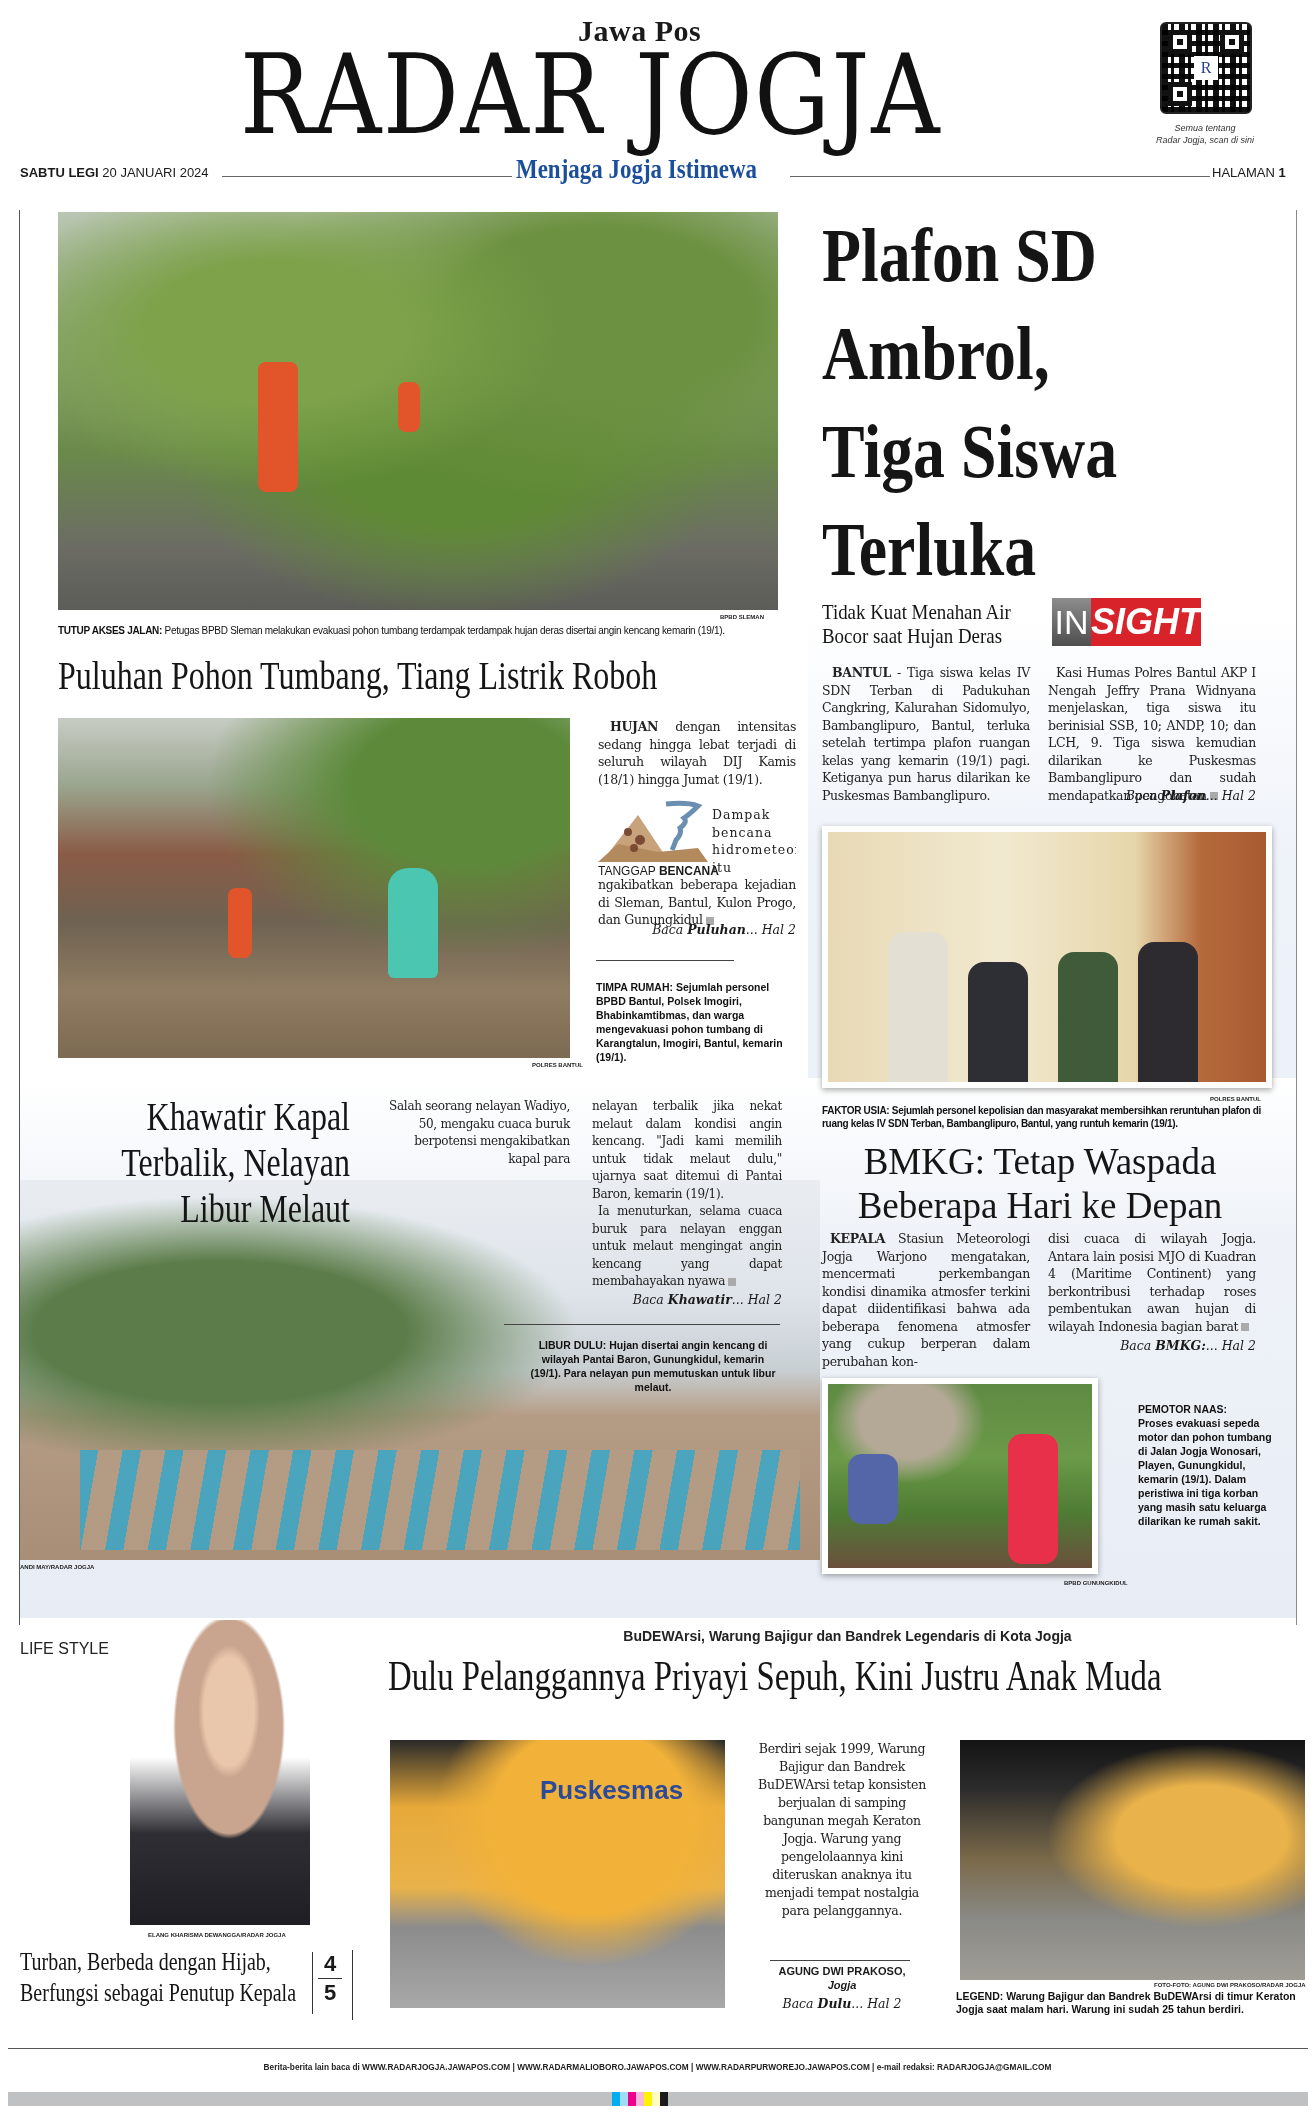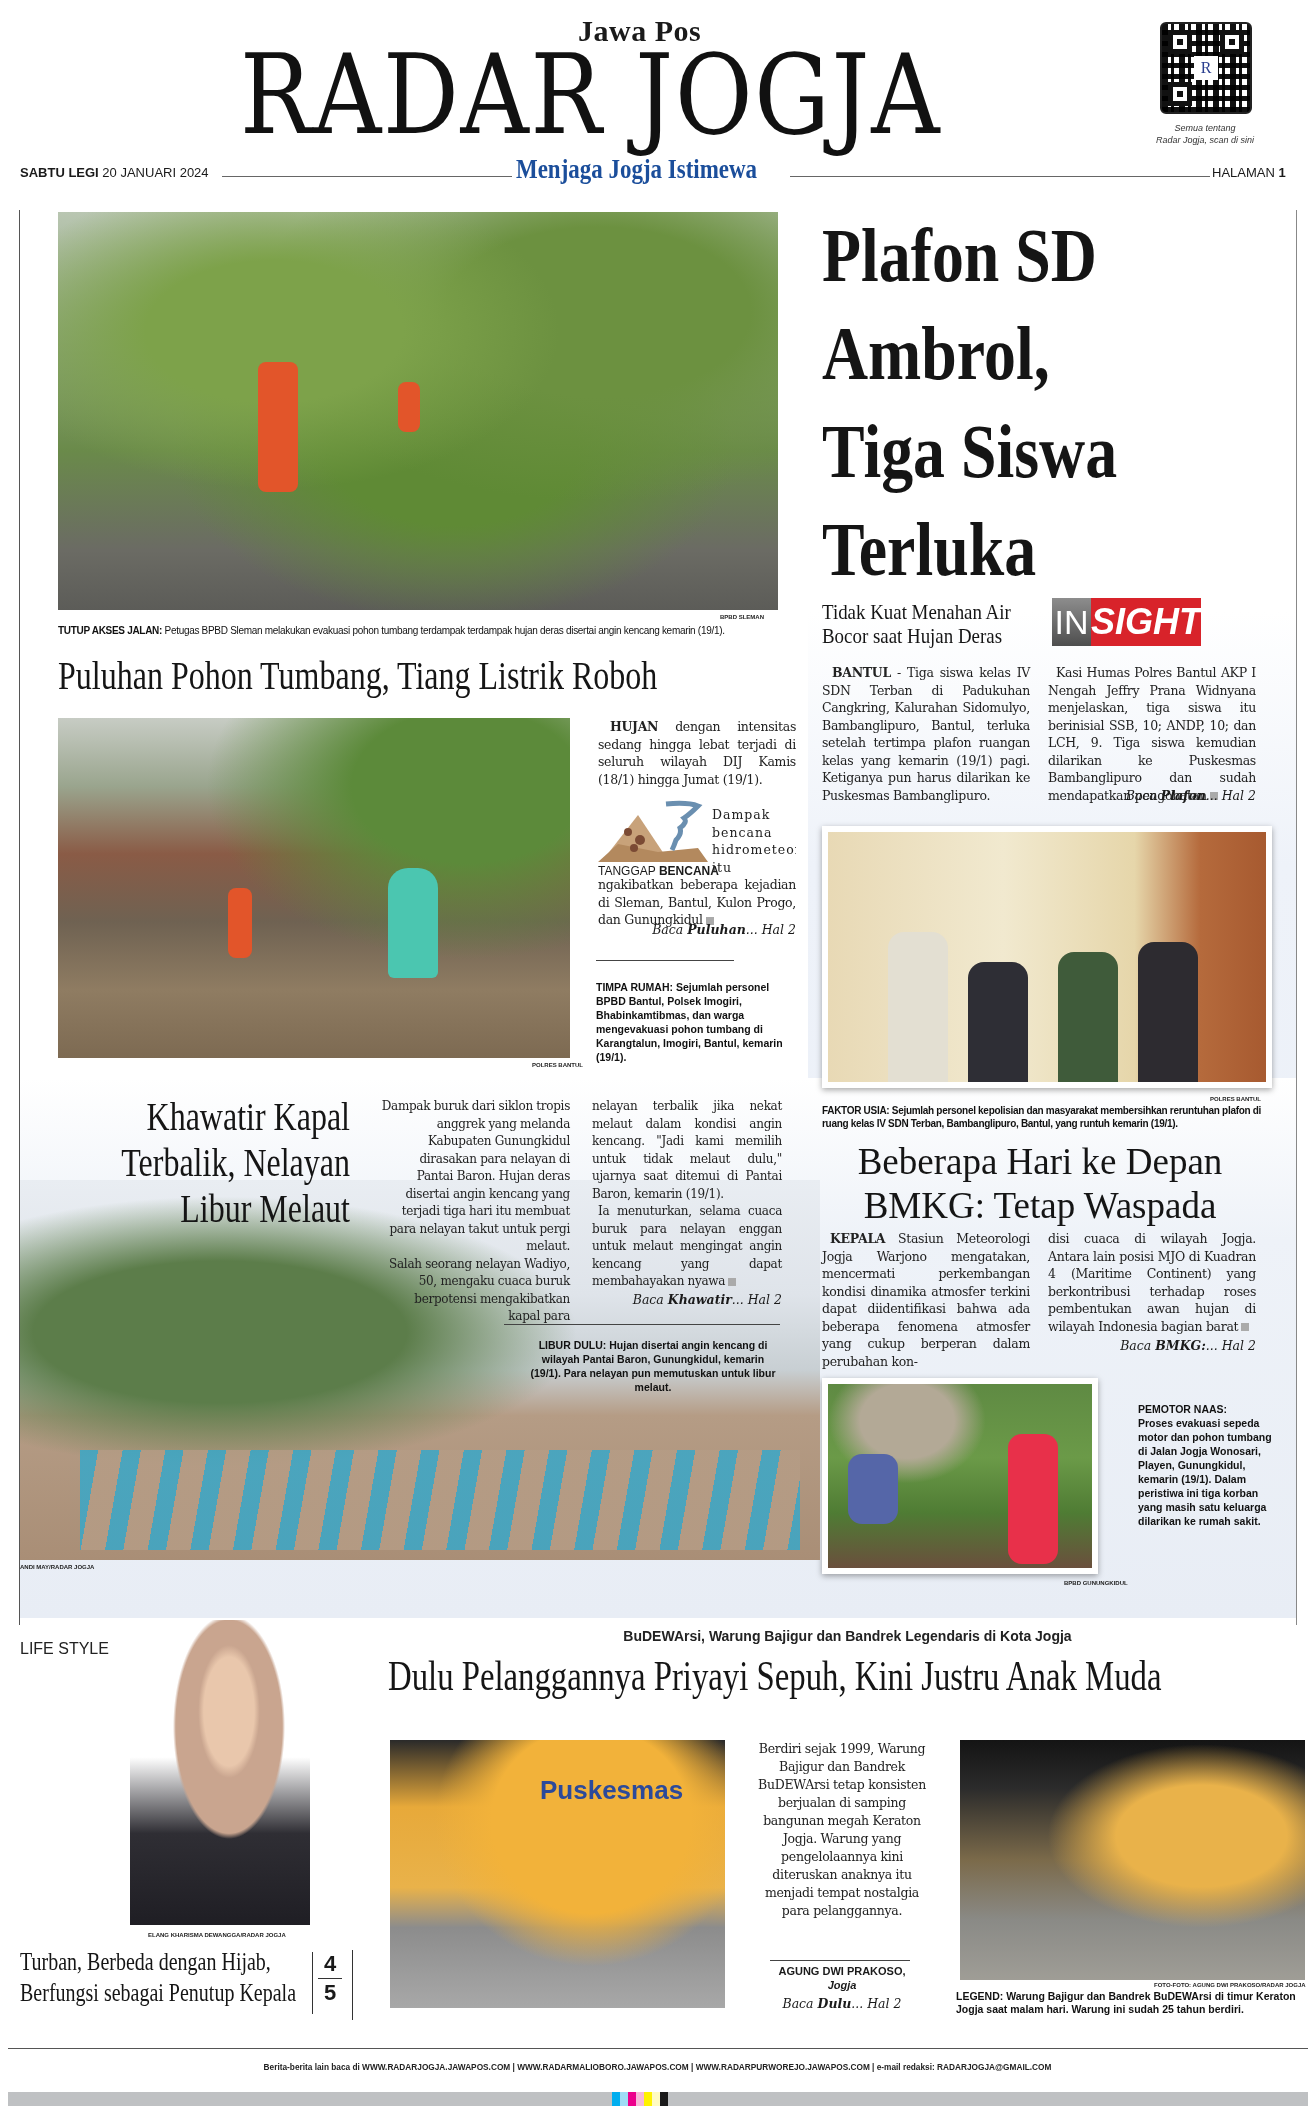--- a/index.html
+++ b/index.html
@@ -217,22 +217,22 @@
   <div class="p" style="left:230px;width:60px;height:130px;background:#3f5b3a;"></div>
   <div class="p" style="left:310px;width:60px;height:140px;background:#2d2b30;"></div>
 </div>
 <div class="abs credit" style="left:1210px;top:1096px;">POLRES BANTUL</div>
 <div class="abs caption" style="left:822px;top:1104px;width:440px;font-size:10px;line-height:13px;letter-spacing:-0.3px;">
   <b>FAKTOR USIA:</b>
   <b>Sejumlah personel kepolisian dan masyarakat membersihkan reruntuhan plafon di ruang kelas IV SDN Terban, Bambanglipuro, Bantul, yang runtuh kemarin (19/1).</b>
 </div>
 
 <div class="abs hl-cond" style="left:820px;top:1140px;width:440px;text-align:center;font-size:37px;line-height:44px;">
+  <div>BMKG: Tetap Waspada</div>
   <div>Beberapa Hari ke Depan</div>
-  <div>BMKG: Tetap Waspada</div>
 </div>
 <div class="abs body" style="left:822px;top:1230px;width:208px;">
   <span style="display:block;text-indent:8px;">
     <b>KEPALA</b>
     <span>Stasiun Meteorologi Jogja Warjono mengatakan, mencermati perkembangan kondisi dinamika atmosfer terkini dapat diidentifikasi bahwa ada beberapa fenomena atmosfer yang cukup berperan dalam perubahan kon-</span>
   </span>
 </div>
 <div class="abs body" style="left:1048px;top:1230px;width:208px;">
   <span>disi cuaca di wilayah Jogja. Antara lain posisi MJO di Kuadran 4 (Maritime Continent) yang berkontribusi terhadap roses pembentukan awan hujan di wilayah Indonesia bagian barat</span><span class="end-sq"></span>
 </div>
@@ -252,21 +252,20 @@
 
 <div class="photo ph-beach">
   <div class="boats"></div>
 </div>
 <div class="abs" style="left:40px;top:1094px;width:310px;text-align:right;">
   <div class="hl-cond" style="font-size:40px;line-height:46px;transform:scaleX(0.80);transform-origin:right top;">Khawatir Kapal</div>
   <div class="hl-cond" style="font-size:40px;line-height:46px;transform:scaleX(0.80);transform-origin:right top;">Terbalik, Nelayan</div>
   <div class="hl-cond" style="font-size:40px;line-height:46px;transform:scaleX(0.80);transform-origin:right top;">Libur Melaut</div>
 </div>
 <div class="abs body" style="left:380px;top:1098px;width:190px;font-size:12px;line-height:17.5px;text-align:right;">
-  <span style="display:block;">Dampak buruk dari siklon tropis anggrek yang melanda Kabupaten Gunungkidul dirasakan para nelayan di Pantai Baron. Hujan deras disertai angin kencang yang terjadi tiga hari itu membuat para nelayan takut untuk pergi melaut.</span>
   <span style="display:block;">Salah seorang nelayan Wadiyo, 50, mengaku cuaca buruk berpotensi mengakibatkan kapal para</span>
 </div>
 <div class="abs body" style="left:592px;top:1098px;width:190px;font-size:12px;line-height:17.5px;">
   <span style="display:block;">nelayan terbalik jika nekat melaut dalam kondisi angin kencang. "Jadi kami memilih untuk tidak melaut dulu," ujarnya saat ditemui di Pantai Baron, kemarin (19/1).</span>
   <span style="display:block;text-indent:6px;"><span>Ia menuturkan, selama cuaca buruk para nelayan enggan untuk melaut mengingat angin kencang yang dapat membahayakan nyawa</span><span class="end-sq"></span></span>
 </div>
 <div class="abs baca" style="left:592px;top:1292px;width:190px;">
   <span>Baca</span>
   <b>Khawatir</b><span>... Hal 2</span>
 </div>

